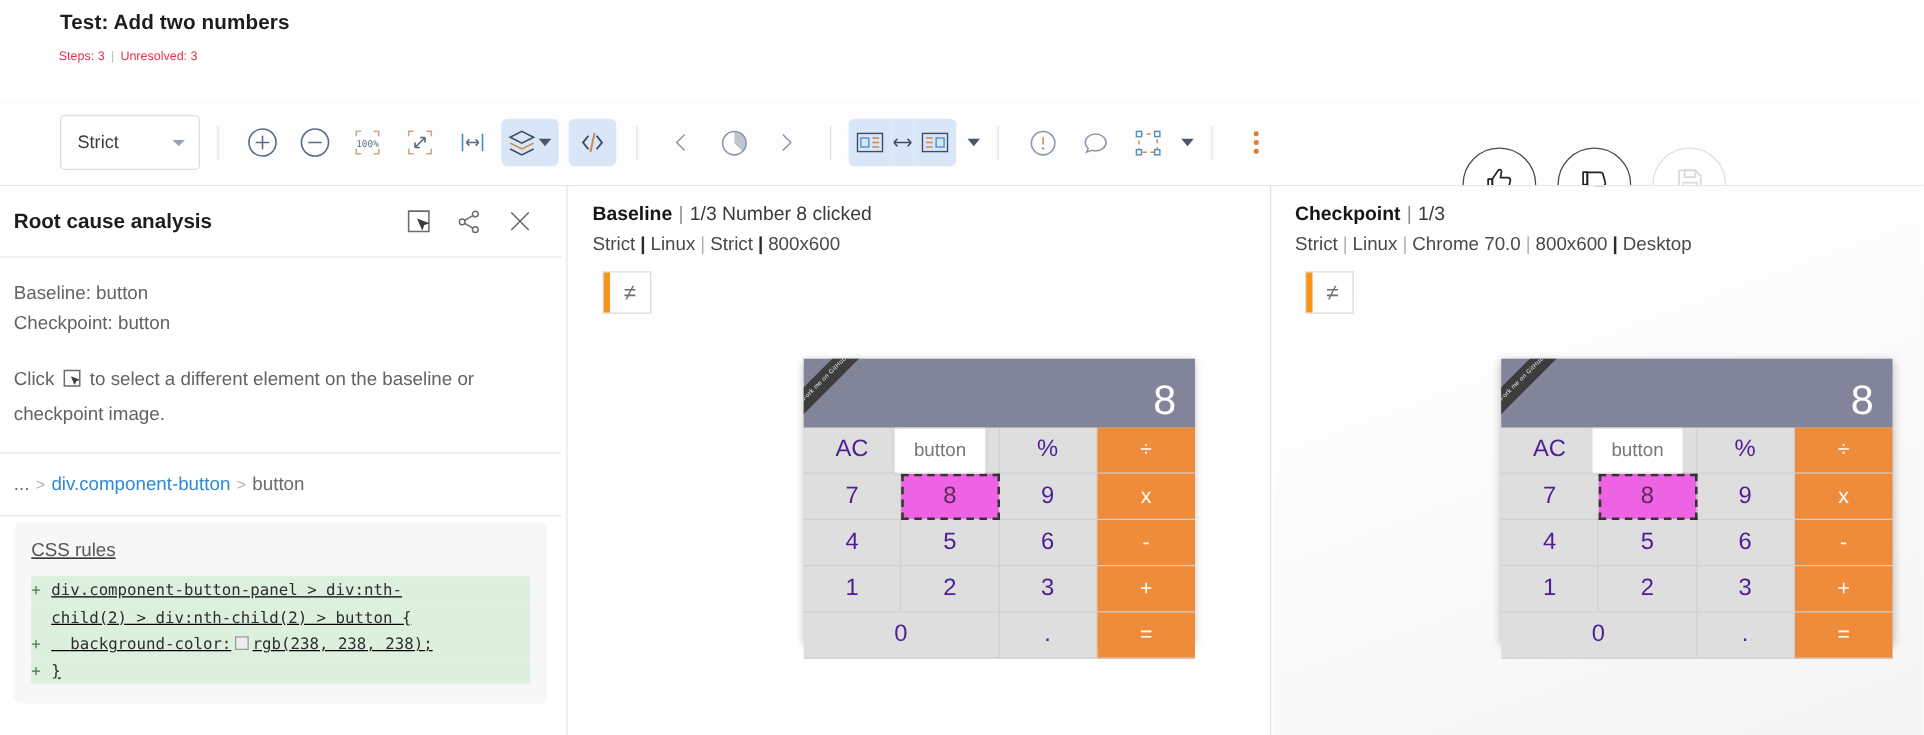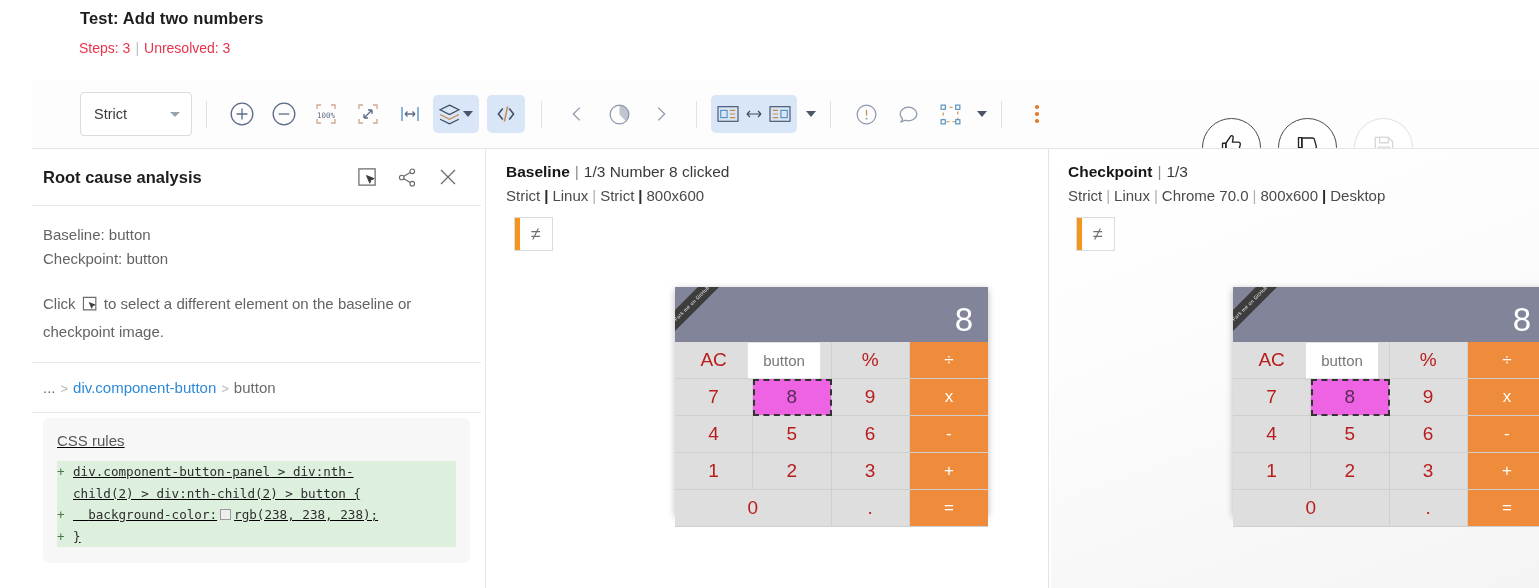--- a/index.html
+++ b/index.html
@@ -3,29 +3,29 @@
 <meta charset="utf-8">
 <style>
   * { box-sizing: border-box; }
   html, body {
     margin: 0; padding: 0;
     width: 1539px; height: 588px;
     background: #ffffff;
     font-family: "Liberation Sans", sans-serif;
     overflow: hidden;
   }
-  .app { position: relative; width: 1501px; height: 588px; background:#fff;margin-left:32px; }
+  .app { position: relative; width: 1501px; height: 588px; background:#fff; }
 
   
   .titlebar { position:absolute; left:0; top:0; width:1539px; height:80px; background:#fff; }
   .test-title {
     position:absolute; left:48px; top:9px;
     font-size:16.5px; font-weight:bold; color:#1d1d1d; letter-spacing:.1px;
   }
-  .meta-line { position:absolute; left:47px; top:40px; font-size:14px; color:#e8334a; white-space:nowrap; }
+  .meta-line { position:absolute; left:47px; top:40px; font-size:10px; color:#e8334a; white-space:nowrap; }
   .meta-line .sep { color:#bdbdbd; padding:0 5px; }
 
   
   .toolbar {
     position:absolute; left:0; top:80px; width:1539px; height:68px;
     background:#fdfdfd; display:flex; align-items:center; padding-left:48px;
   }
   .select-box {
     width:112px; height:44px; border:1px solid #dcdcdc; border-radius:4px;
     background:#fff; display:flex; align-items:center; justify-content:space-between;
@@ -134,21 +134,21 @@
   .calc-screen .value { color:#fff; font-size:33px; line-height:1; padding:0 15px 6px 0; font-weight:300; }
   .ribbon {
     position:absolute; left:-26px; top:9px; width:86px; height:15px;
     background:#3d3d3d; transform:rotate(-45deg);
     color:#eaeaea; font-size:5px; text-align:center; line-height:15px;
     letter-spacing:.3px; white-space:nowrap; overflow:hidden;
   }
   .calc-grid { display:grid; grid-template-columns:repeat(4,1fr); }
   .calc-cell {
     height:37px; display:flex; align-items:center; justify-content:center;
-    font-size:19px; color:#b91c1c; background:#dedede;
+    font-size:19px; color:#4c1d95; background:#dedede;
     border-right:1px solid #cfcfcf; border-bottom:1px solid #cfcfcf;
   }
   .calc-cell.op { background:#ef8c3b; color:#fff; border-right:none; font-size:17px; }
   .calc-cell.wide { grid-column:span 2; }
   .calc-cell.hl { background:#ee63e3; color:#5b2a57; outline:2px dashed #333; outline-offset:-2px; position:relative; z-index:2; }
   .calc-tooltip {
     position:absolute; background:#fff; border:1px solid #e2e2e2;
     border-radius:2px; font-size:15px; color:#777; display:flex;
     align-items:center; justify-content:center; z-index:3;
     box-shadow:0 1px 2px rgba(0,0,0,.06);

